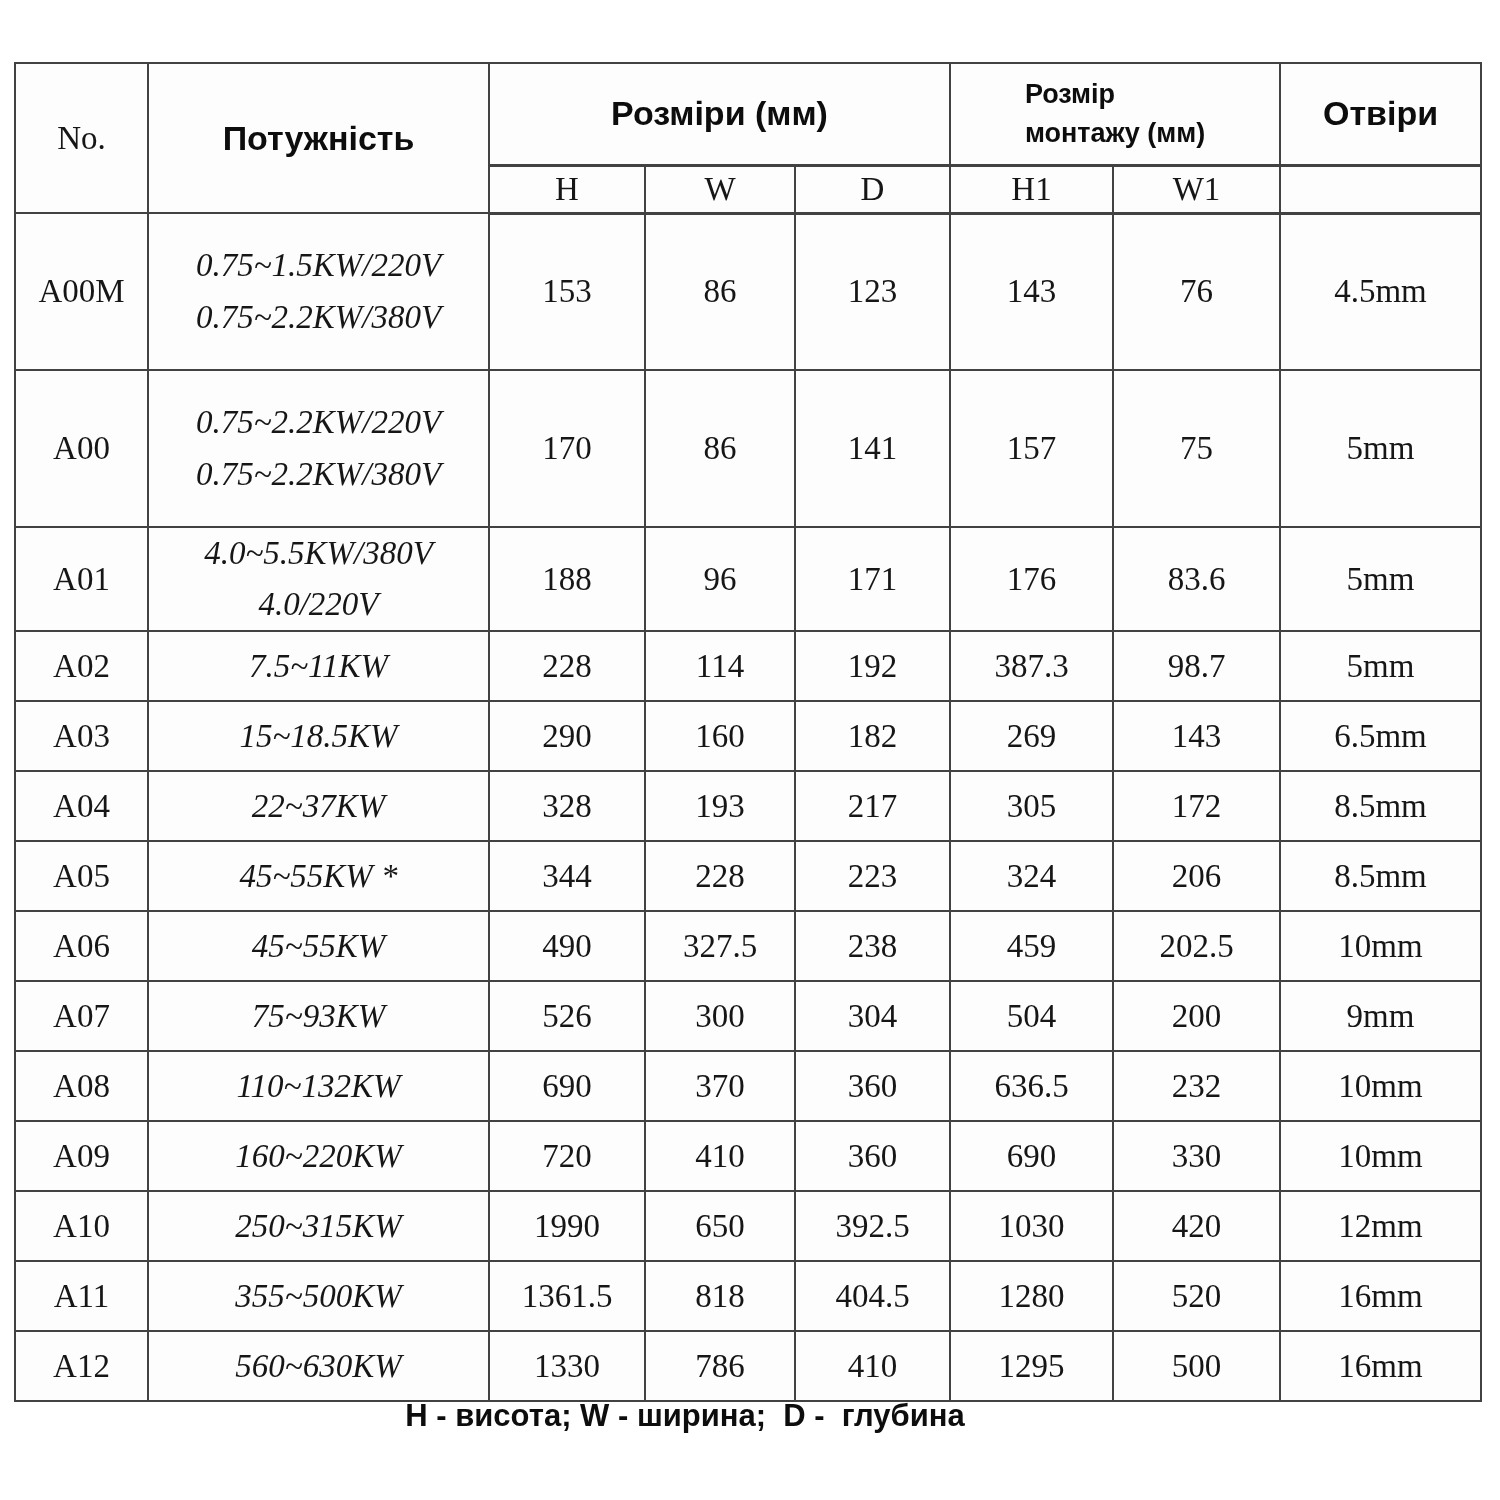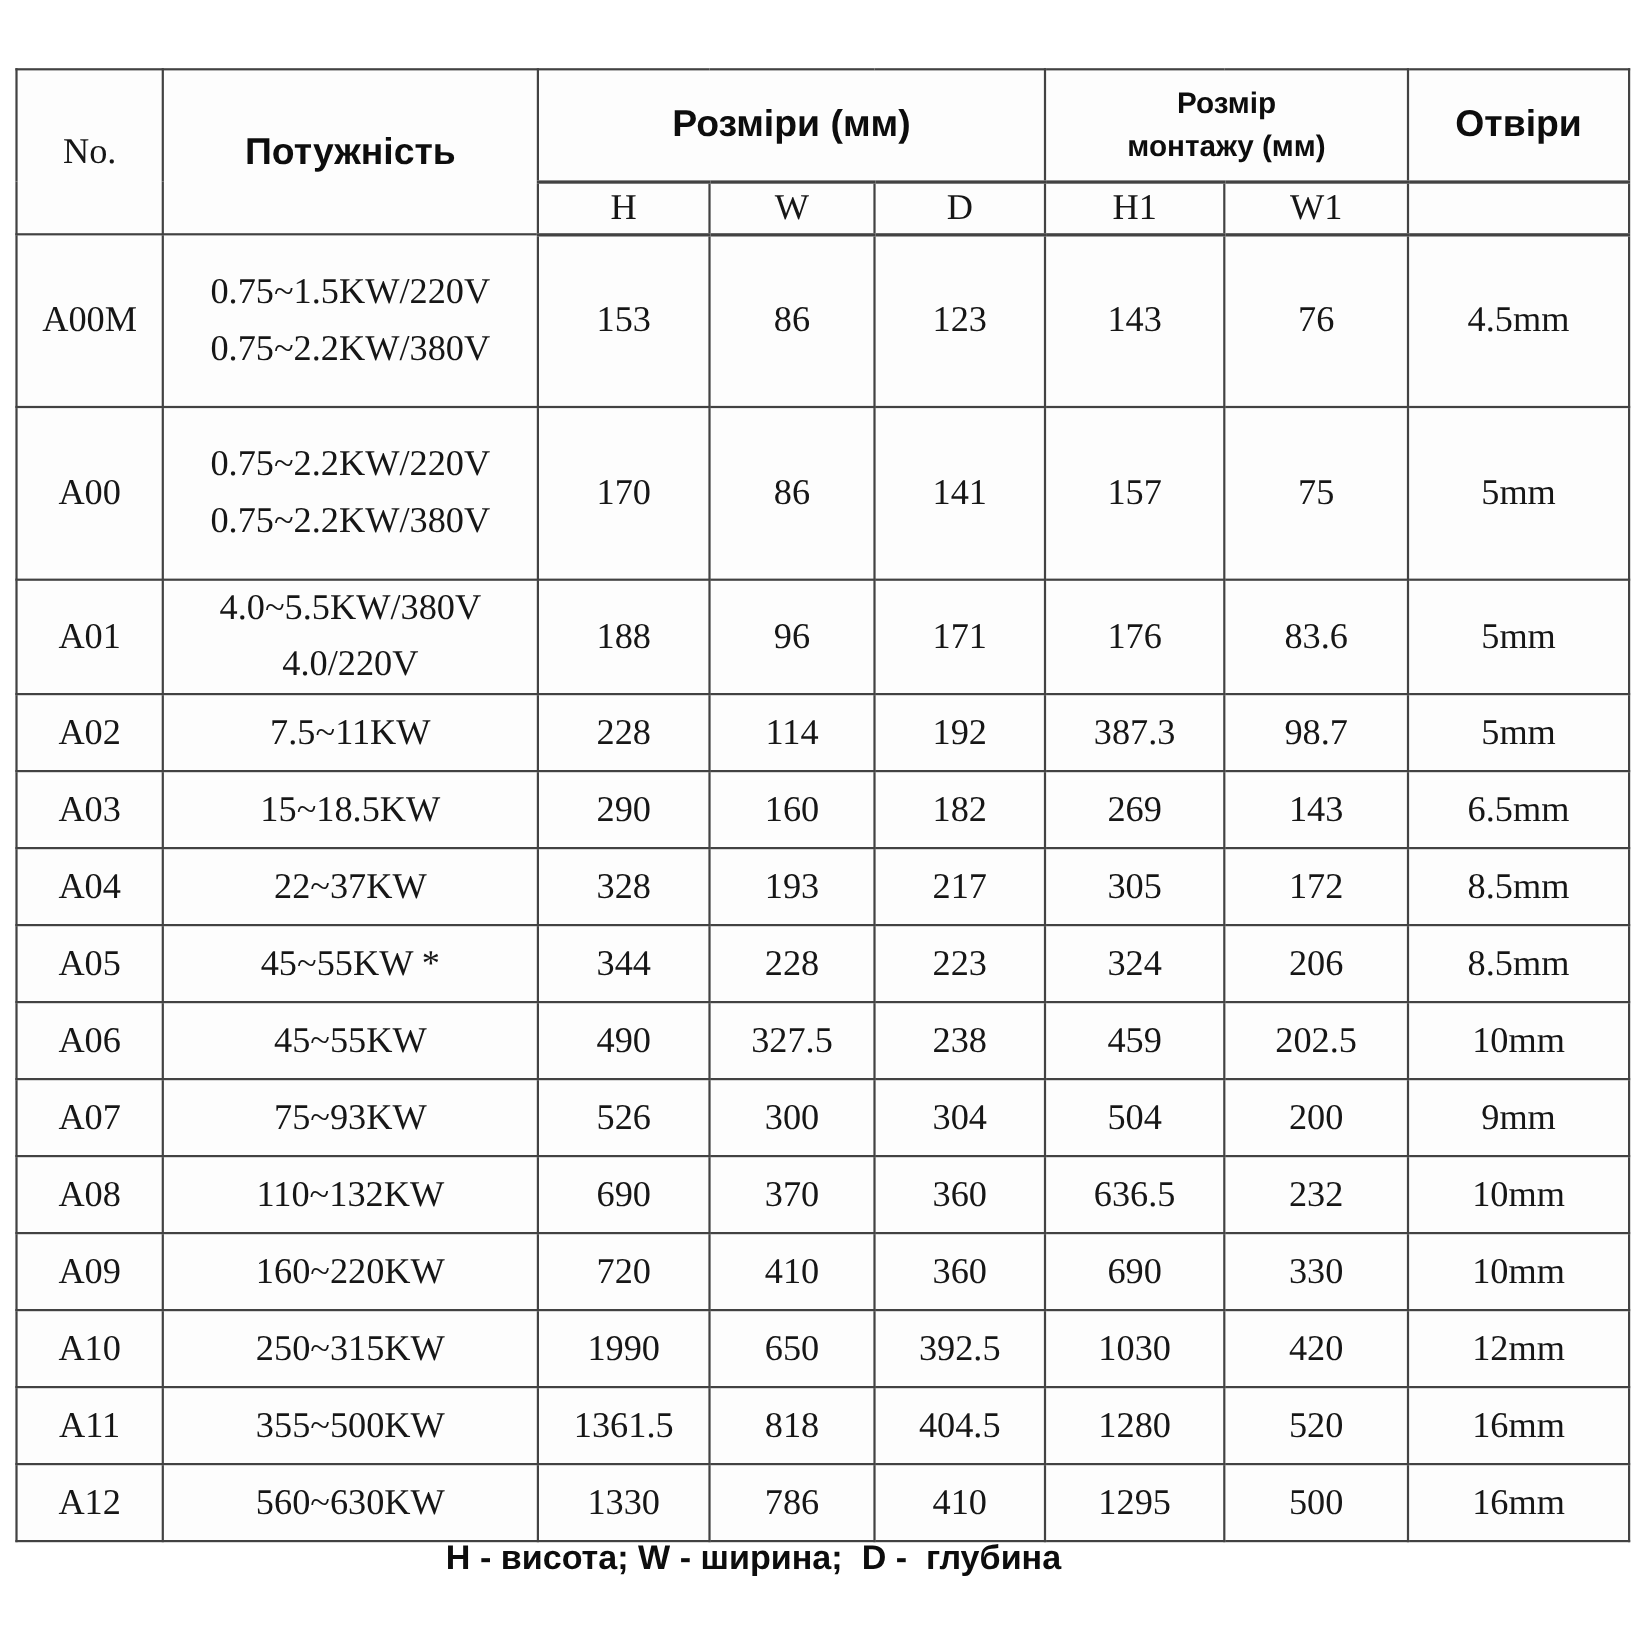--- a/index.html
+++ b/index.html
@@ -51,26 +51,27 @@
   .hdr-sans {
     font-family: "Liberation Sans", sans-serif;
     font-weight: bold;
     font-size: 34px;
     color: #0d0d0d;
   }
   .hdr-mount .mount-inner {
     display: inline-block;
     font-size: 27px;
     line-height: 1.45;
-    text-align: center;
+    text-align: left;
     white-space: pre-line;
   }
   .c-power {
     white-space: pre-line;
     line-height: 1.55;
+    font-style: italic;
   }
   .legend {
     position: absolute;
     top: 1398px;
     left: 0;
     width: 100%;
     text-align: center;
     transform: translateX(-65px);
     font-family: "Liberation Sans", sans-serif;
     font-weight: bold;

